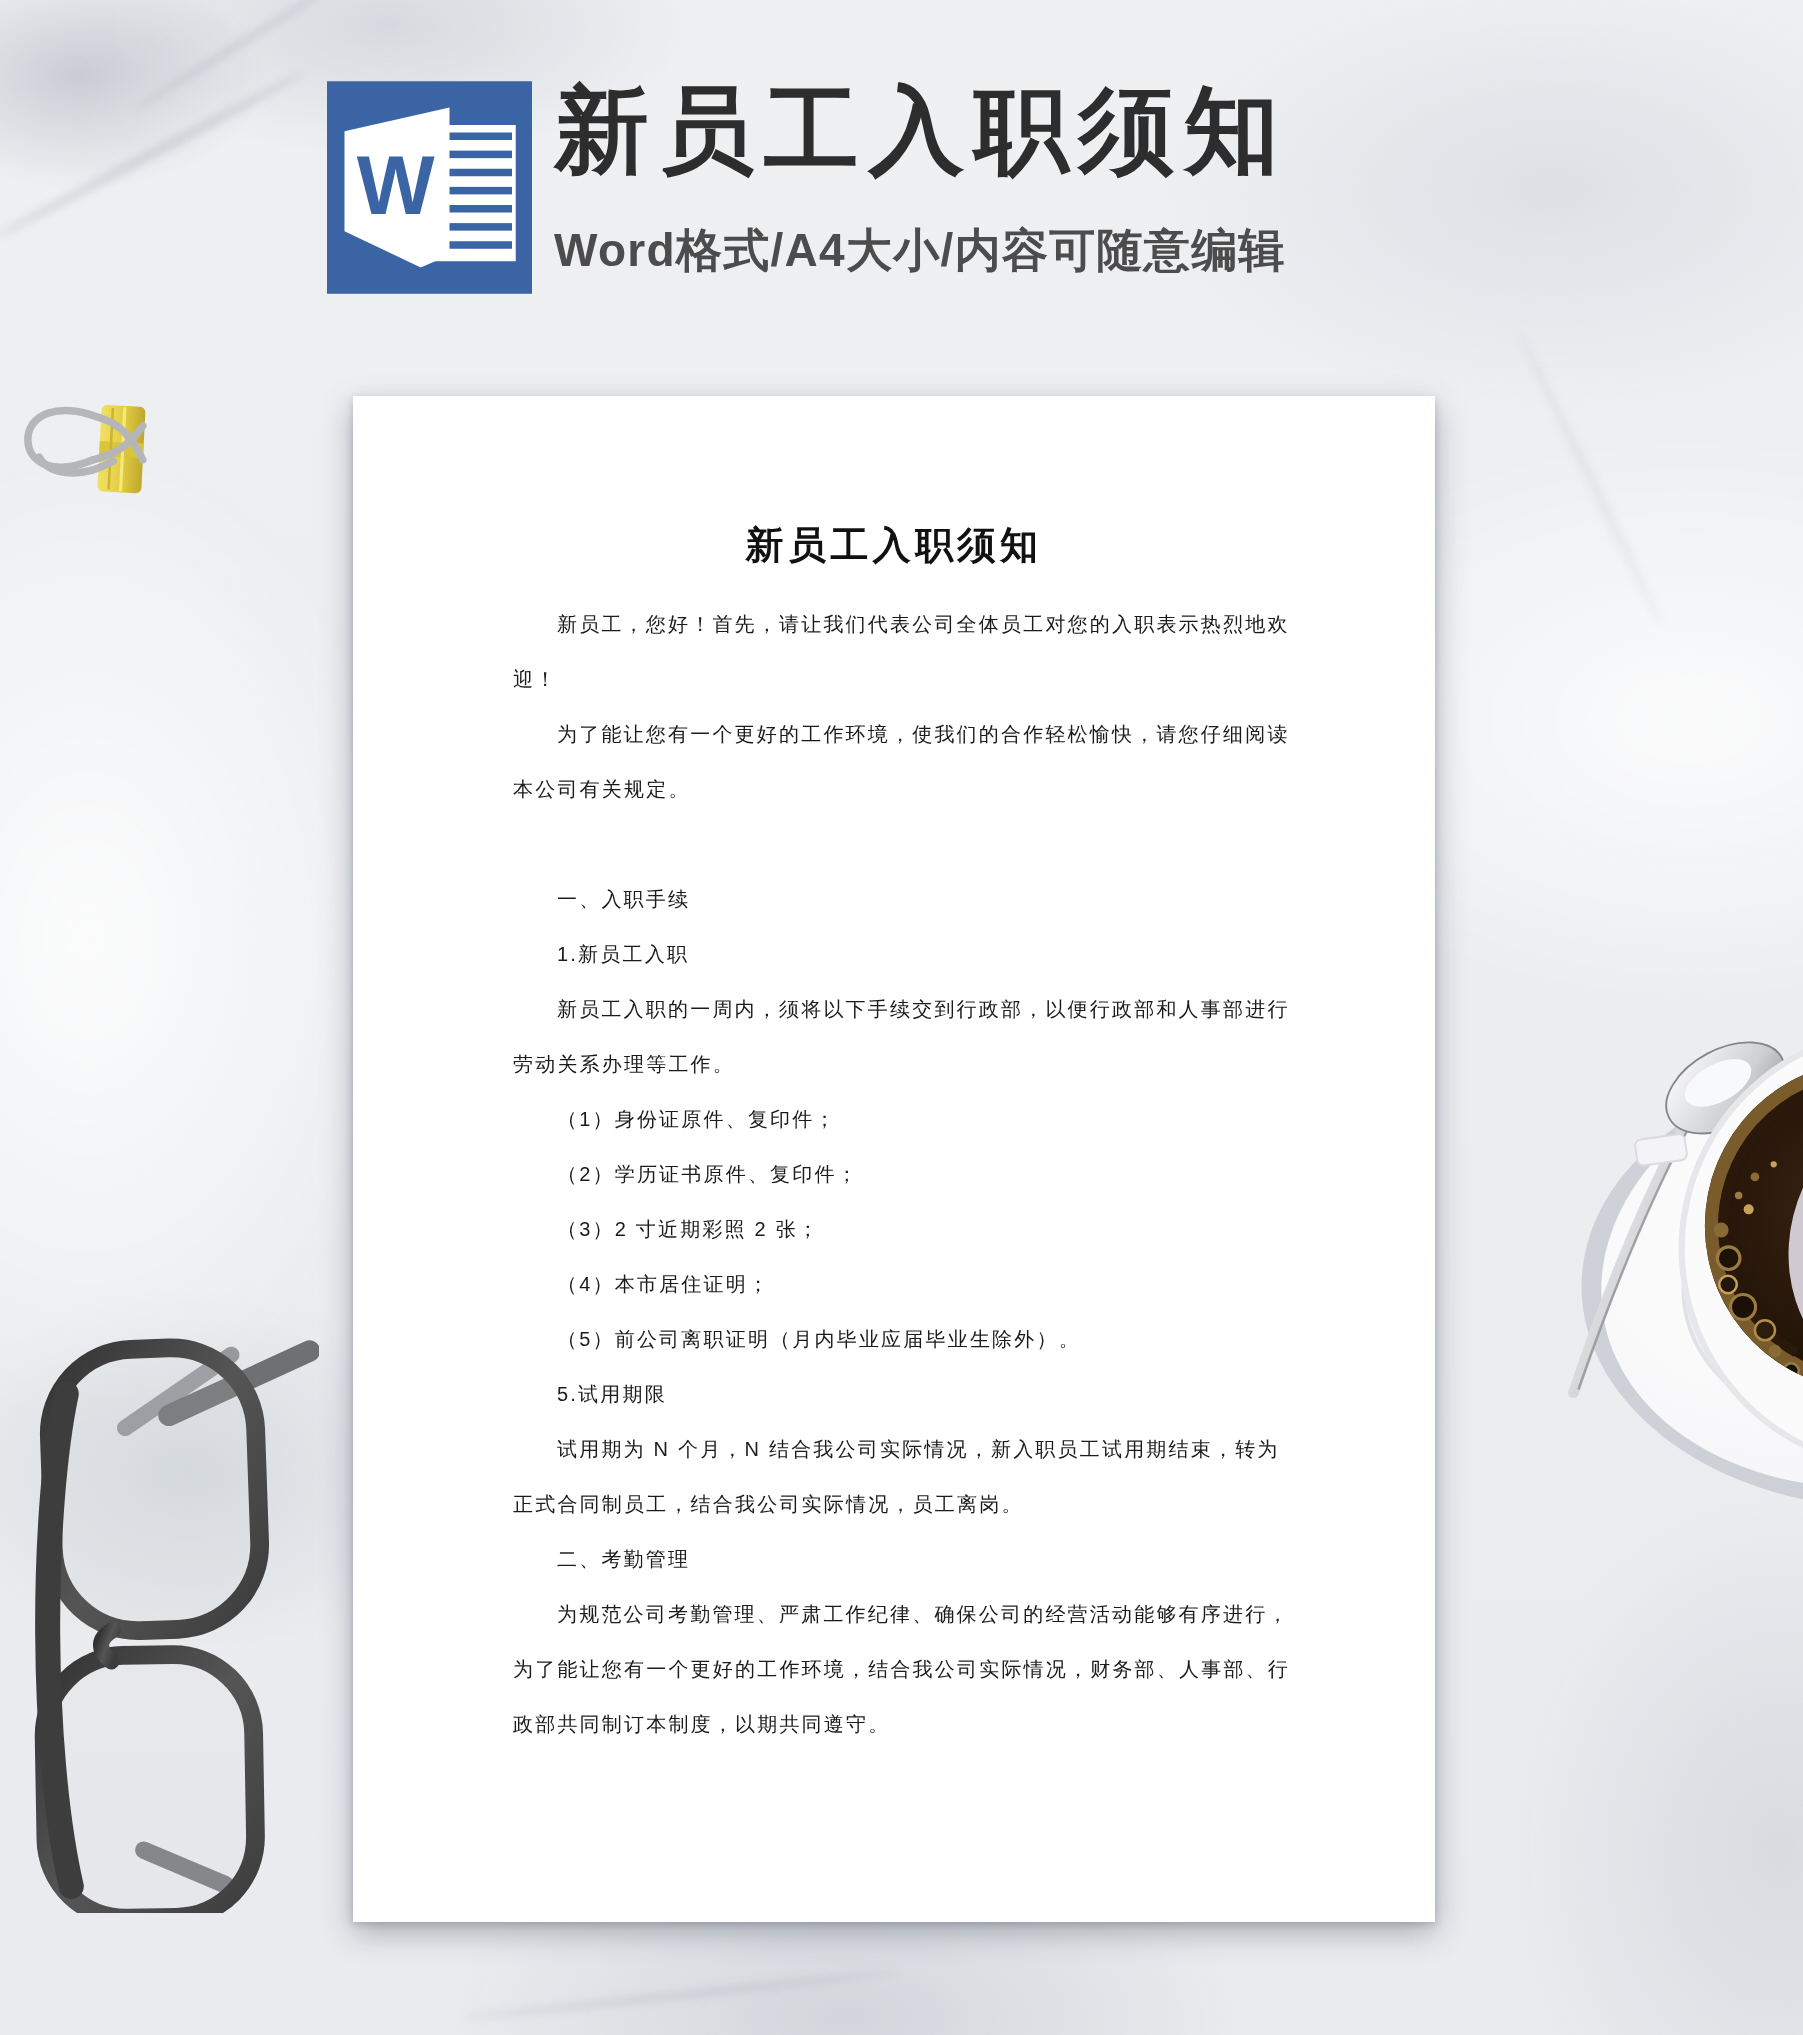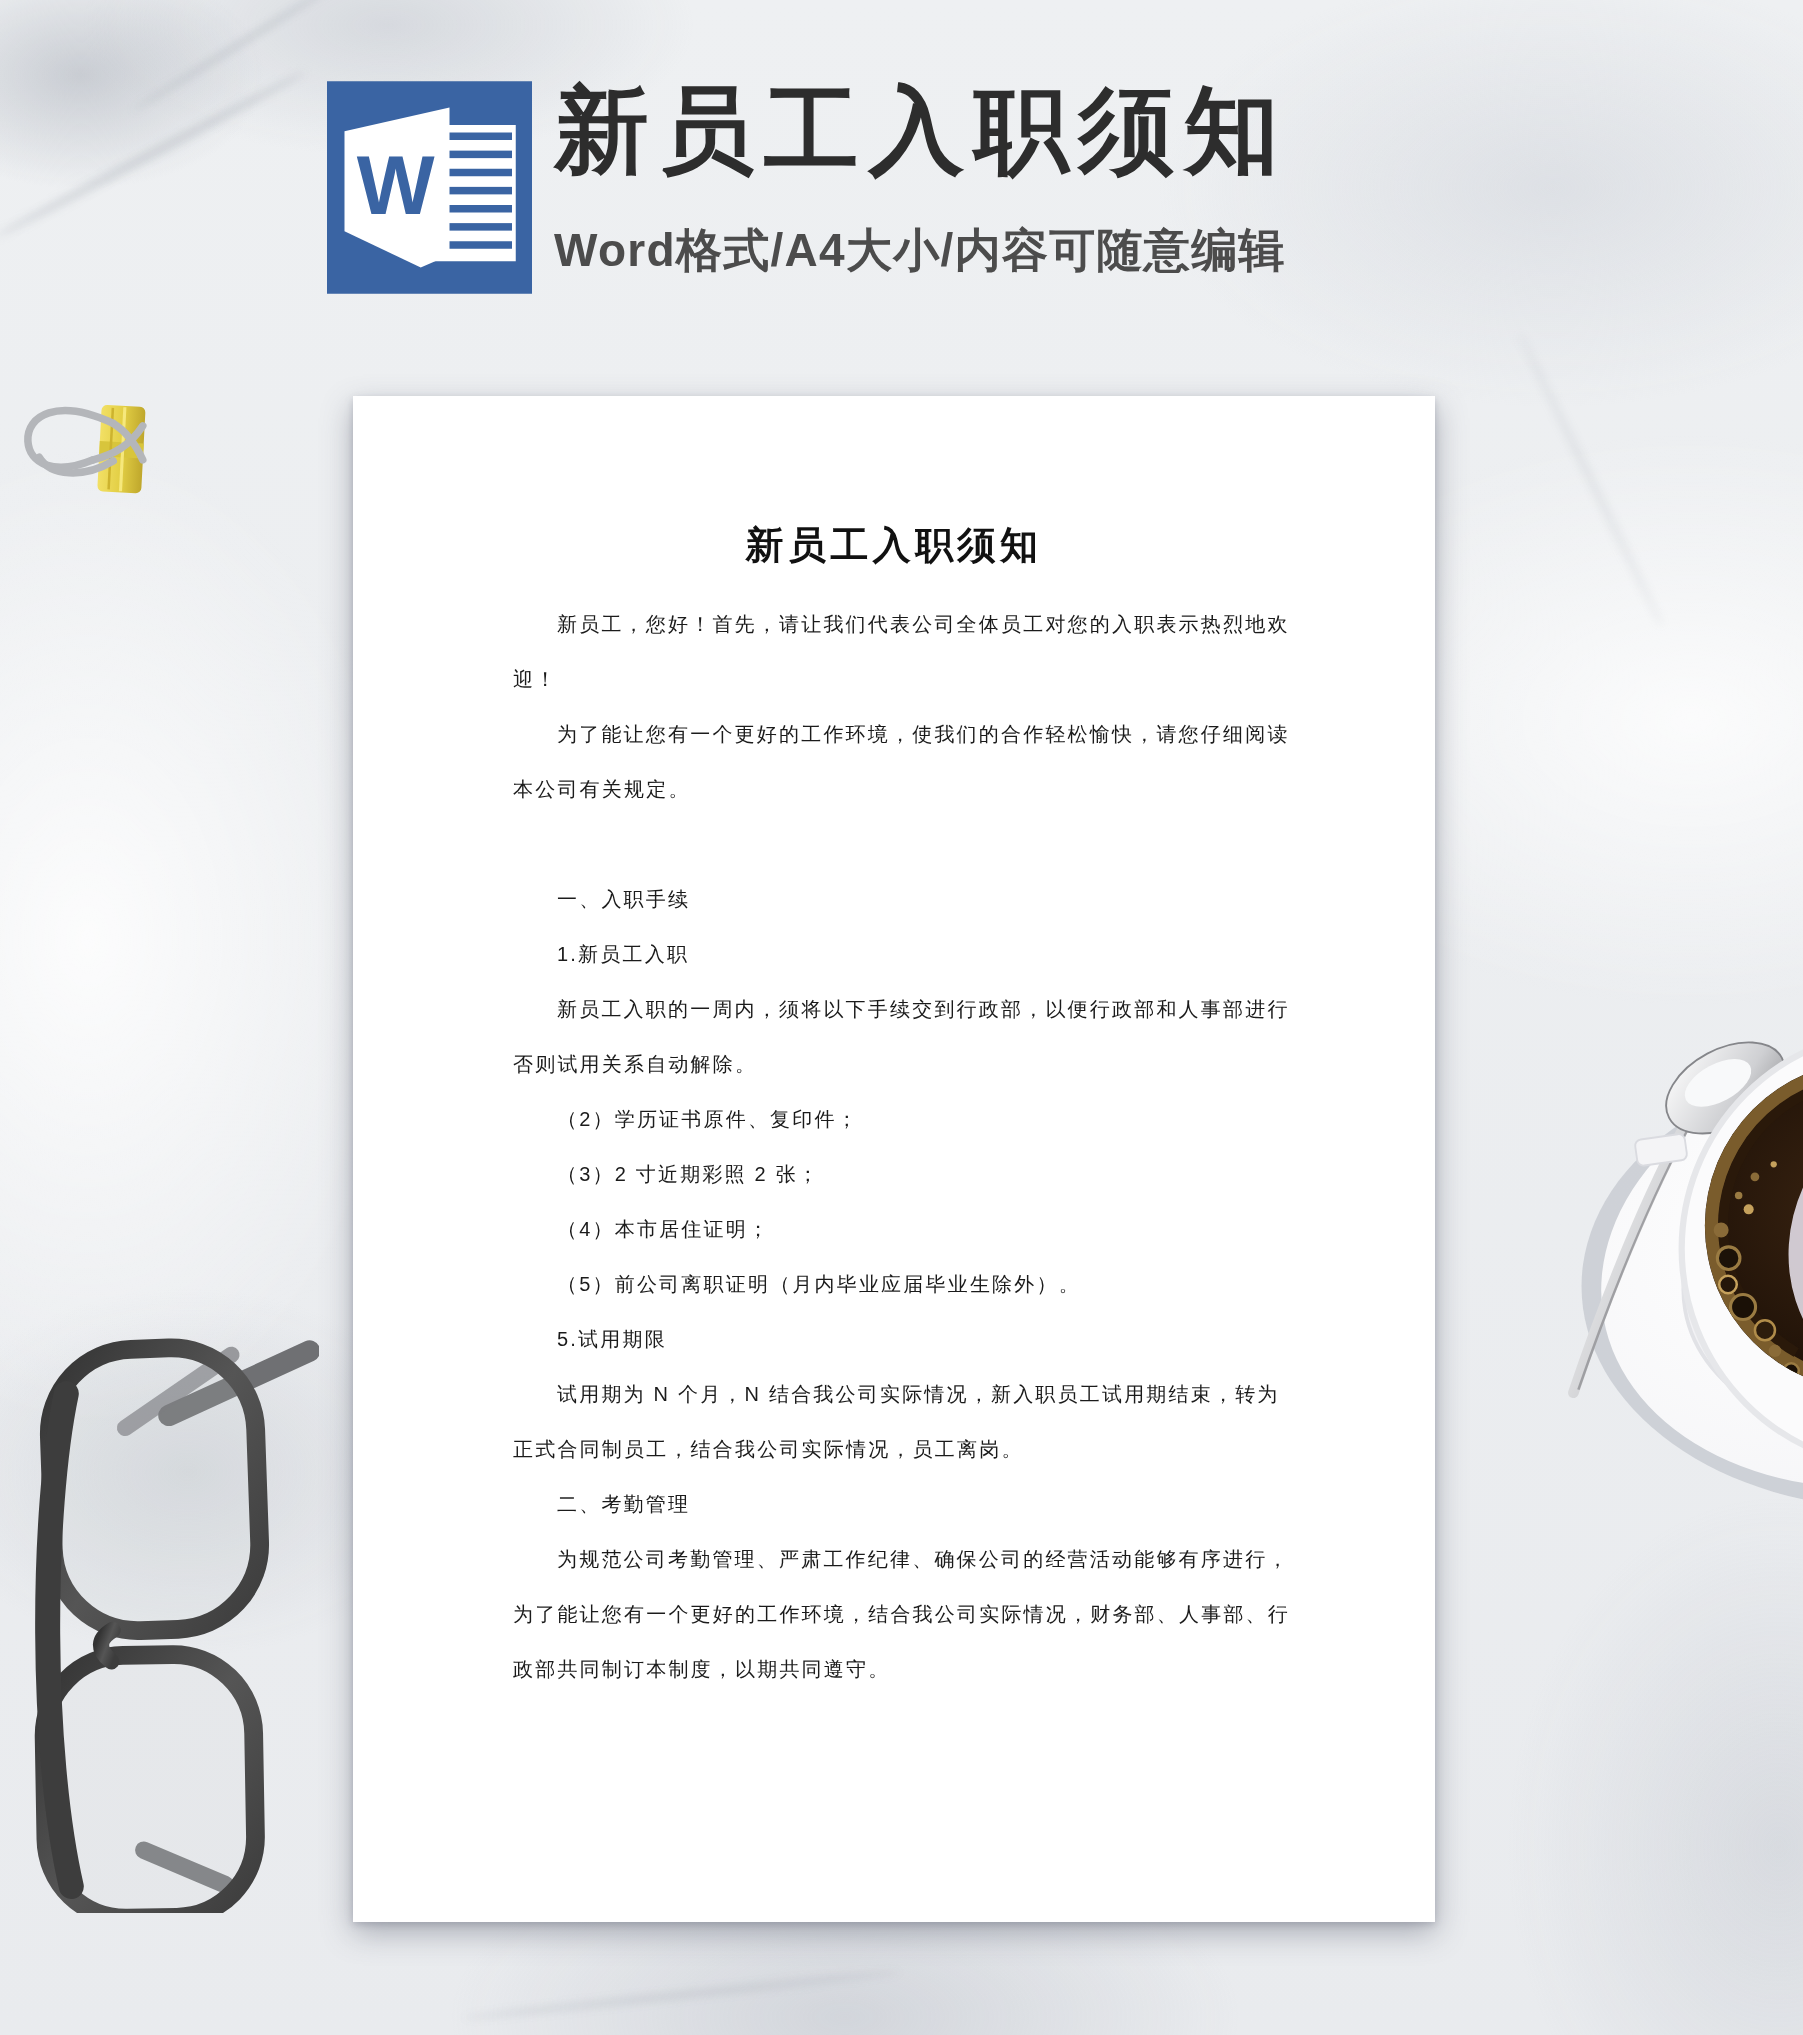--- a/index.html
+++ b/index.html
@@ -139,21 +139,22 @@
   <h2 class="doc-title">新员工入职须知</h2>
   <div class="doc-body">
       <div class="doc-line ind">新员工，您好！首先，请让我们代表公司全体员工对您的入职表示热烈地欢</div>
       <div class="doc-line">迎！</div>
       <div class="doc-line ind">为了能让您有一个更好的工作环境，使我们的合作轻松愉快，请您仔细阅读</div>
       <div class="doc-line">本公司有关规定。</div>
       <div class="doc-line">&nbsp;</div>
       <div class="doc-line ind">一、入职手续</div>
       <div class="doc-line ind">1.新员工入职</div>
       <div class="doc-line ind">新员工入职的一周内，须将以下手续交到行政部，以便行政部和人事部进行</div>
-      <div class="doc-line">否则试用关系自动解除。</div>
+      <div class="doc-line">劳动关系办理等工作。</div>
+      <div class="doc-line ind">（1）身份证原件、复印件；</div>
       <div class="doc-line ind">（2）学历证书原件、复印件；</div>
       <div class="doc-line ind">（3）2 寸近期彩照 2 张；</div>
       <div class="doc-line ind">（4）本市居住证明；</div>
       <div class="doc-line ind">（5）前公司离职证明（月内毕业应届毕业生除外）。</div>
       <div class="doc-line ind">5.试用期限</div>
       <div class="doc-line ind">试用期为 N 个月，N 结合我公司实际情况，新入职员工试用期结束，转为</div>
       <div class="doc-line">正式合同制员工，结合我公司实际情况，员工离岗。</div>
       <div class="doc-line ind">二、考勤管理</div>
       <div class="doc-line ind">为规范公司考勤管理、严肃工作纪律、确保公司的经营活动能够有序进行，</div>
       <div class="doc-line">为了能让您有一个更好的工作环境，结合我公司实际情况，财务部、人事部、行</div>

